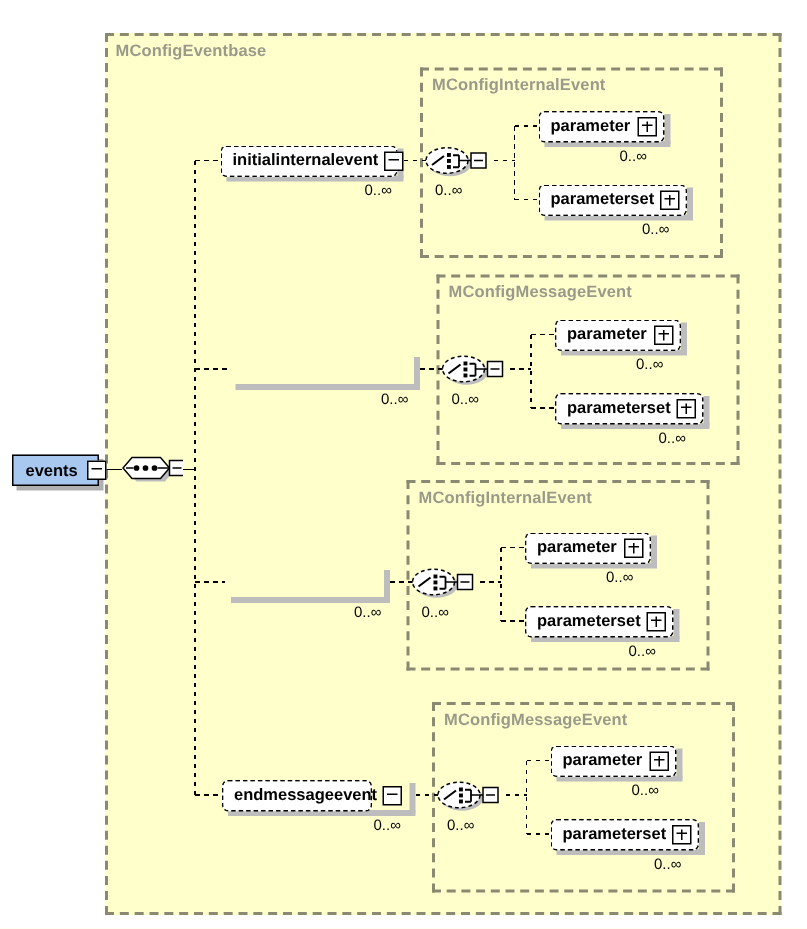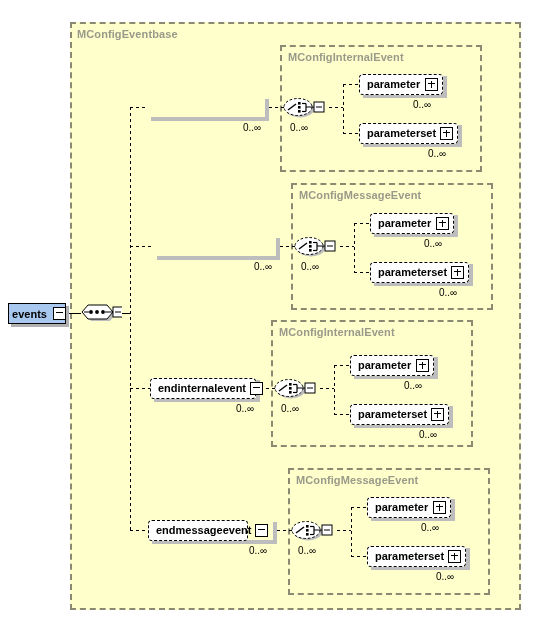--- a/index.html
+++ b/index.html
@@ -199,21 +199,21 @@
       <line x1="334" y1="414" x2="350" y2="414" stroke-dasharray="3,3"></line>
 
       <line x1="277" y1="530" x2="292" y2="530" stroke-dasharray="3,3"></line>
       <line x1="337" y1="530" x2="351" y2="530" stroke-dasharray="3,3"></line>
       <line x1="351" y1="507" x2="351" y2="556" stroke-dasharray="3,3"></line>
       <line x1="351" y1="507" x2="367" y2="507" stroke-dasharray="3,3"></line>
       <line x1="351" y1="556" x2="367" y2="556" stroke-dasharray="3,3"></line>
     </g>
   </svg>
 
-  <div class="root-el" style="left:8px; top:303px; width:58px;justify-content:center;">
+  <div class="root-el" style="left:8px; top:303px; width:58px;">
     <span class="lbl">events</span>
     <span class="pm" style="margin-left:auto;"></span>
   </div>
 
   <div class="comp" style="left:80px; top:300px; width:42px; height:26px;">
     <svg width="42" height="26" viewBox="0 0 42 26">
 
       <polygon points="8,6 27,6 32,12 27,18 8,18 3,12" fill="#bdbdbd" transform="translate(3,3)"></polygon>
 
       <polygon points="8,5 27,5 33,12 27,19 8,19 2,12" fill="#ffffff" stroke="#000" stroke-width="1"></polygon>
@@ -225,20 +225,24 @@
       <line x1="4" y1="12" x2="9" y2="12" stroke="#000" stroke-width="1"></line>
       <line x1="25" y1="12" x2="33" y2="12" stroke="#000" stroke-width="1"></line>
 
       <rect x="33" y="7" width="10" height="10" fill="#fff" stroke="#000" stroke-width="1"></rect>
       <line x1="35" y1="12" x2="41" y2="12" stroke="#000" stroke-width="1"></line>
     </svg>
   </div>
 
   <div class="el-shadow" style="left:151px; top:117px; width:118px; height:4px;"></div>
   <div class="el-shadow" style="left:265px; top:99px; width:4px; height:20px;"></div>
+  <div class="el-box" style="left:147px; top:97px; width:118px;">
+    <span class="lbl">initialinternalevent</span>
+    <span class="pm" style="margin-left:auto;"></span>
+  </div>
   <div class="occ" style="left:243px; top:122px;">0..∞</div>
 
   <div class="comp" style="left:283px; top:94px;">
     <svg width="48" height="26" viewBox="0 0 48 26">
       <ellipse cx="17" cy="15" rx="14" ry="8.5" fill="#bdbdbd"></ellipse>
       <ellipse cx="15" cy="13" rx="14" ry="8.5" fill="#ffffff" stroke="#000" stroke-width="1" stroke-dasharray="2.5,2"></ellipse>
       <line x1="5" y1="16" x2="13" y2="10" stroke="#000" stroke-width="1.4"></line>
       <rect x="15" y="8" width="2.6" height="2.6" fill="#000"></rect>
       <rect x="15" y="12" width="2.6" height="2.6" fill="#000"></rect>
       <rect x="15" y="16" width="2.6" height="2.6" fill="#000"></rect>
@@ -301,24 +305,20 @@
   <div class="el-shadow" style="left:374px; top:282px; width:99px; height:4px;"></div>
   <div class="el-shadow" style="left:469px; top:264px; width:4px; height:20px;"></div>
   <div class="el-box" style="left:370px; top:262px; width:99px;">
     <span class="lbl">parameterset</span>
     <span class="pm plus" style="margin-left:auto;"></span>
   </div>
   <div class="occ" style="left:439px; top:287px;">0..∞</div>
 
   <div class="el-shadow" style="left:154px; top:398px; width:106px; height:4px;"></div>
   <div class="el-shadow" style="left:256px; top:380px; width:4px; height:20px;"></div>
-  <div class="el-box" style="left:150px; top:378px; width:106px;">
-    <span class="lbl">endinternalevent</span>
-    <span class="pm" style="margin-left:auto;"></span>
-  </div>
   <div class="occ" style="left:236px; top:403px;">0..∞</div>
 
   <div class="comp" style="left:274px; top:375px;">
     <svg width="48" height="26" viewBox="0 0 48 26">
       <ellipse cx="17" cy="15" rx="14" ry="8.5" fill="#bdbdbd"></ellipse>
       <ellipse cx="15" cy="13" rx="14" ry="8.5" fill="#ffffff" stroke="#000" stroke-width="1" stroke-dasharray="2.5,2"></ellipse>
       <line x1="5" y1="16" x2="13" y2="10" stroke="#000" stroke-width="1.4"></line>
       <rect x="15" y="8" width="2.6" height="2.6" fill="#000"></rect>
       <rect x="15" y="12" width="2.6" height="2.6" fill="#000"></rect>
       <rect x="15" y="16" width="2.6" height="2.6" fill="#000"></rect>

